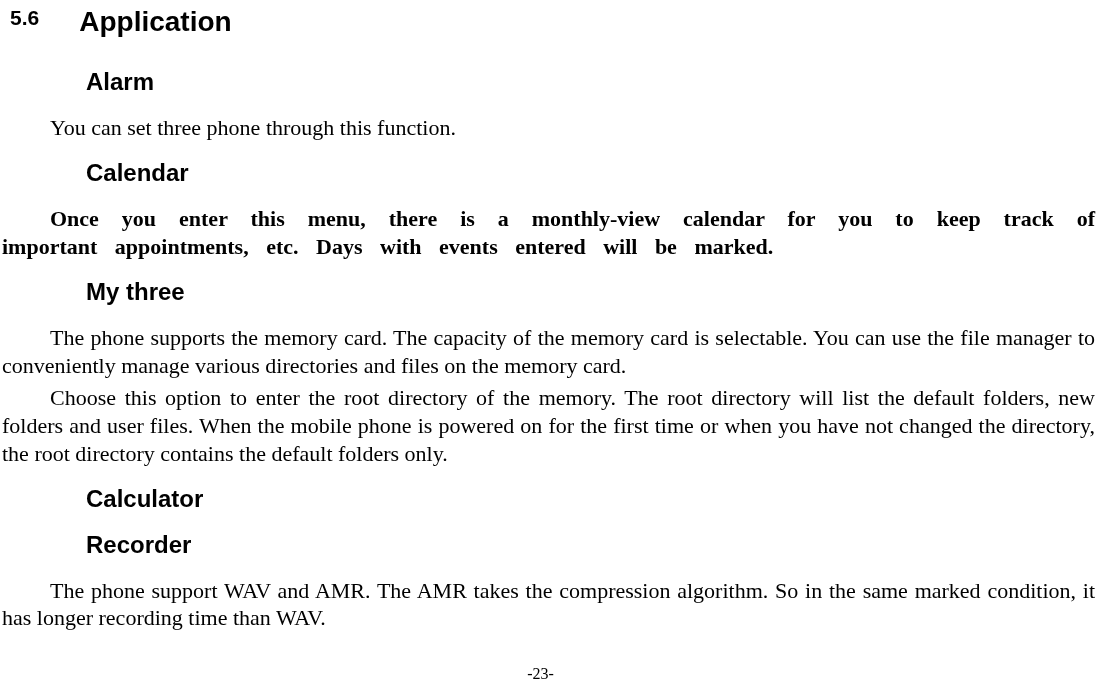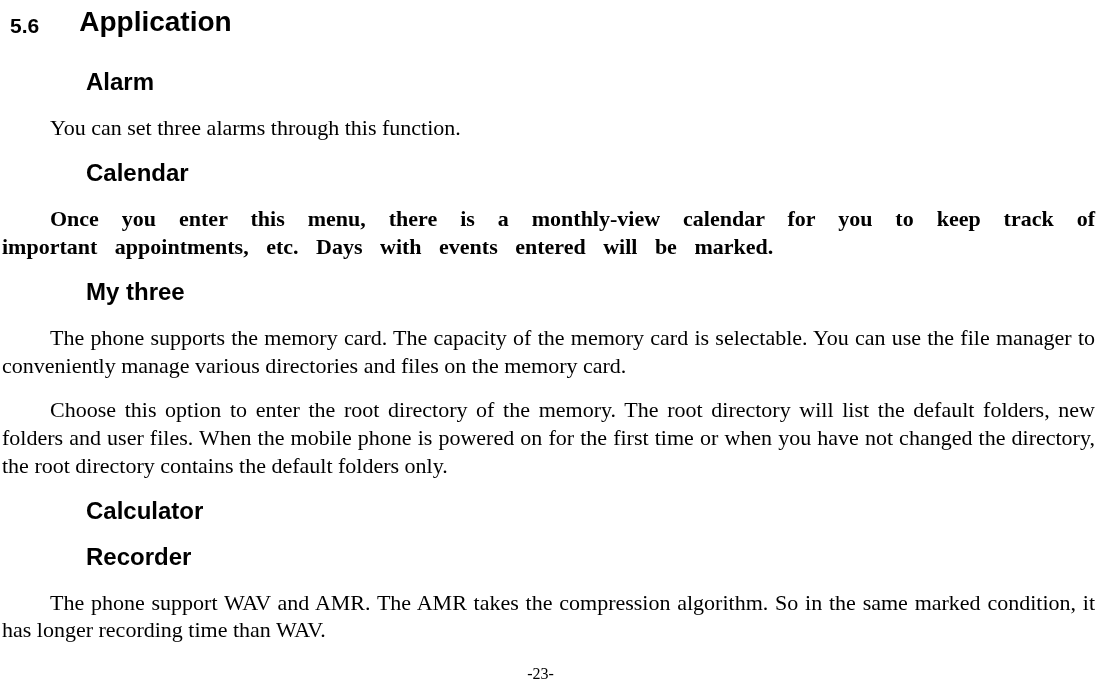--- a/index.html
+++ b/index.html
@@ -14,21 +14,21 @@
       font-family: "Times New Roman", Times, serif;
       color: #000000;
       position: relative;
       padding: 0;
     }
     .content {
       padding: 6px 0 0 0;
     }
     .section-number-title {
       display: flex;
-      align-items: flex-end;
+      align-items: flex-start;
       margin-bottom: 30px;
       padding-left: 10px;
     }
     .section-number {
       font-family: Arial, Helvetica, sans-serif;
       font-weight: bold;
       font-size: 21px;
       margin-right: 40px;
     }
     .section-title {
@@ -52,21 +52,21 @@
       padding: 0 2px 0 2px;
     }
     .body-text.indent {
       text-indent: 48px;
     }
     .body-text.justify {
       text-align: justify;
       text-justify: inter-word;
     }
     .body-text.no-margin {
-      margin-bottom: 16px;
+      margin-bottom: 4px;
     }
     .page-number {
       position: absolute;
       bottom: 8px;
       left: 0;
       right: 16px;
       text-align: center;
       font-family: "Times New Roman", Times, serif;
       font-size: 16px;
     }
@@ -79,21 +79,21 @@
 <body>
 
 <div class="content">
 
   <div class="section-number-title">
     <span class="section-number">5.6</span>
     <span class="section-title">Application</span>
   </div>
 
   <div class="subsection-heading">Alarm</div>
-  <p class="body-text indent">You can set three alarms through this function.</p>
+  <p class="body-text indent">You can set three phone through this function.</p>
 
   <div class="subsection-heading">Calendar</div>
   <p class="body-text indent justify wide-space">Once you enter this menu, there is a monthly-view calendar for you to keep track of important appointments, etc. Days with events entered will be marked.</p>
 
   <div class="subsection-heading">My three</div>
   <p class="body-text indent justify no-margin">The phone supports the memory card. The capacity of the memory card is selectable. You can use the file manager to conveniently manage various directories and files on the memory card.</p>
   <p class="body-text indent justify">Choose this option to enter the root directory of the memory. The root directory will list the default folders, new folders and user files. When the mobile phone is powered on for the first time or when you have not changed the directory, the root directory contains the default folders only.</p>
 
   <div class="subsection-heading">Calculator</div>
 

